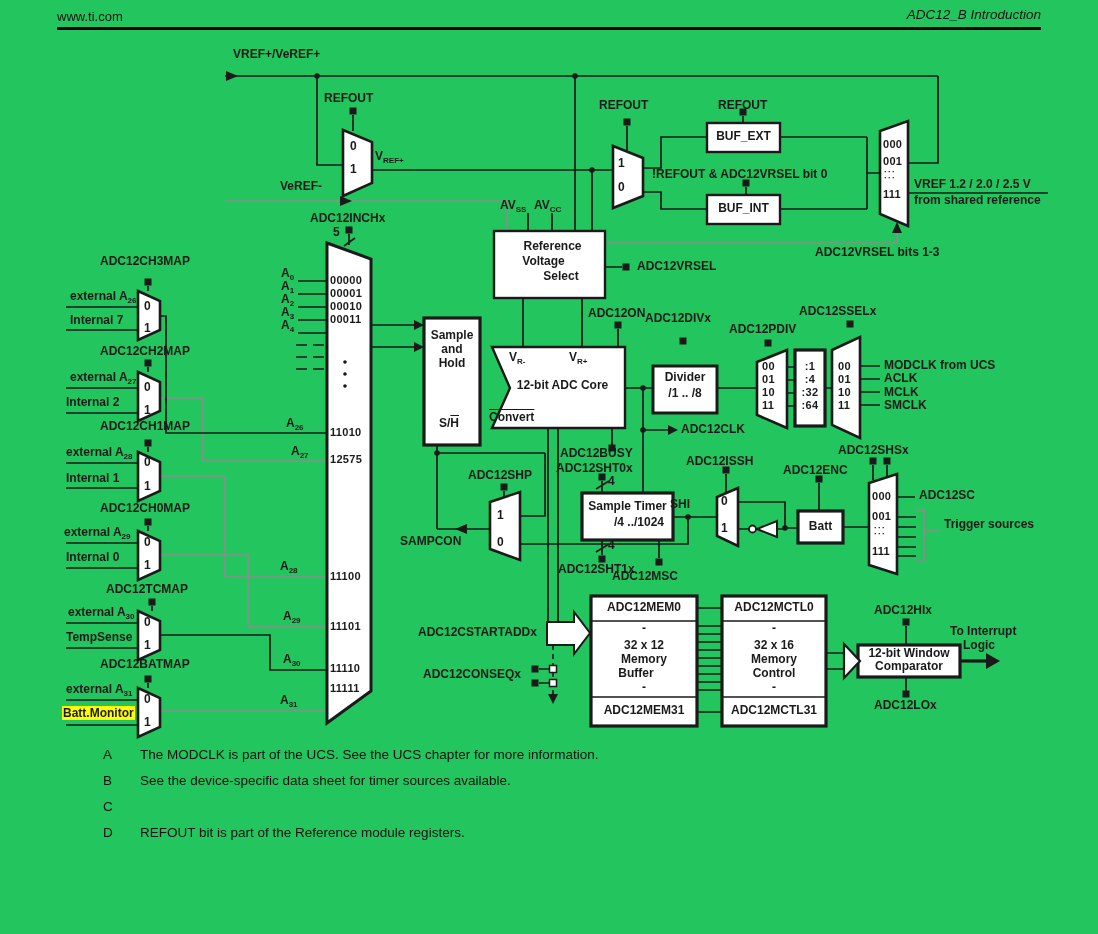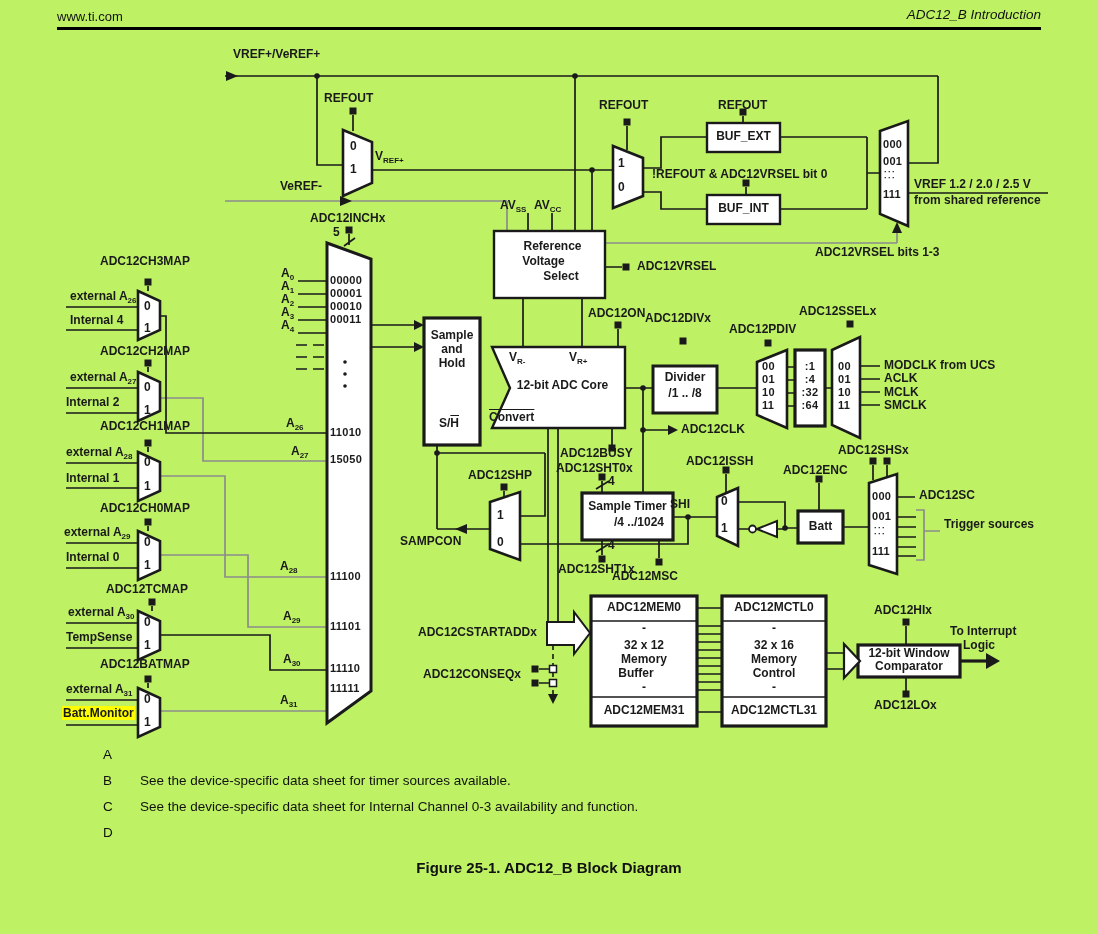--- a/index.html
+++ b/index.html
@@ -1,16 +1,16 @@
 <!DOCTYPE html>
 <html><head>
 <meta charset="utf-8">
 <style>
   html,body{margin:0;padding:0;background:#fff;}
-  #page{position:relative;width:1098px;height:934px;background:#bef264;overflow:hidden;
+  #page{position:relative;width:1098px;height:934px;background:#22c55e;overflow:hidden;
         font-family:"Liberation Sans",sans-serif;color:#1a1a1a;}
   svg{position:absolute;left:0;top:0;}
   .lb{position:absolute;font:bold 12px "Liberation Sans",sans-serif;color:#1a1a1a;
       white-space:nowrap;line-height:1.15;}
   .lb sub{font-size:8px;line-height:1;vertical-align:-3px;font-weight:bold;}
   .sm{font-size:11px;letter-spacing:.3px;}
   .ctr{text-align:center;}
   .ell{font-size:9px;letter-spacing:1px;line-height:.6;}
   .hl{background:#ffff00;padding:0 1px;}
   .ov{text-decoration:overline;}
@@ -222,21 +222,21 @@
   <div class="lb" style="left:500px;top:199px"><span>AV</span><sub>SS</sub></div>
   <div class="lb" style="left:534px;top:199px"><span>AV</span><sub>CC</sub></div>
   <div class="lb ctr" style="left:494px;top:240px;width:117px">Reference</div>
   <div class="lb ctr" style="left:494px;top:255px;width:99px">Voltage</div>
   <div class="lb ctr" style="left:494px;top:270px;width:134px">Select</div>
   <div class="lb" style="left:637px;top:260px">ADC12VRSEL</div>
   <div class="lb" style="left:588px;top:307px">ADC12ON</div>
 
   <div class="lb" style="left:100px;top:255px">ADC12CH3MAP</div>
   <div class="lb" style="left:70px;top:290px"><span>external A</span><sub>26</sub></div>
-  <div class="lb" style="left:70px;top:314px">Internal 4</div>
+  <div class="lb" style="left:70px;top:314px">Internal 7</div>
   <div class="lb" style="left:144px;top:300px">0</div>
   <div class="lb" style="left:144px;top:322px">1</div>
 
   <div class="lb" style="left:100px;top:345px">ADC12CH2MAP</div>
   <div class="lb" style="left:70px;top:371px"><span>external A</span><sub>27</sub></div>
   <div class="lb" style="left:66px;top:396px">Internal 2</div>
   <div class="lb" style="left:144px;top:381px">0</div>
   <div class="lb" style="left:144px;top:404px">1</div>
 
   <div class="lb" style="left:100px;top:420px">ADC12CH1MAP</div>
@@ -273,21 +273,21 @@
   <div class="lb" style="left:280px;top:560px"><span>A</span><sub>28</sub></div>
   <div class="lb" style="left:283px;top:610px"><span>A</span><sub>29</sub></div>
   <div class="lb" style="left:283px;top:653px"><span>A</span><sub>30</sub></div>
   <div class="lb" style="left:280px;top:694px"><span>A</span><sub>31</sub></div>
 
   <div class="lb sm" style="left:330px;top:274px">00000</div>
   <div class="lb sm" style="left:330px;top:287px">00001</div>
   <div class="lb sm" style="left:330px;top:300px">00010</div>
   <div class="lb sm" style="left:330px;top:313px">00011</div>
   <div class="lb sm" style="left:330px;top:426px">11010</div>
-  <div class="lb sm" style="left:330px;top:453px">15050</div>
+  <div class="lb sm" style="left:330px;top:453px">12575</div>
   <div class="lb sm" style="left:330px;top:570px">11100</div>
   <div class="lb sm" style="left:330px;top:620px">11101</div>
   <div class="lb sm" style="left:330px;top:662px">11110</div>
   <div class="lb sm" style="left:330px;top:682px">11111</div>
 
   <div class="lb ctr" style="left:424px;top:329px;width:56px">Sample</div>
   <div class="lb ctr" style="left:424px;top:343px;width:56px">and</div>
   <div class="lb ctr" style="left:424px;top:357px;width:56px">Hold</div>
   <div class="lb" style="left:439px;top:417px"><span>S/</span><span class="ov">H</span></div>
   <div class="lb" style="left:509px;top:351px"><span>V</span><sub>R-</sub></div>
@@ -363,20 +363,20 @@
   <div class="lb" style="left:423px;top:668px">ADC12CONSEQx</div>
 
   <div class="lb" style="left:874px;top:604px">ADC12HIx</div>
   <div class="lb ctr" style="left:858px;top:647px;width:102px">12-bit Window</div>
   <div class="lb ctr" style="left:858px;top:660px;width:102px">Comparator</div>
   <div class="lb" style="left:874px;top:699px">ADC12LOx</div>
   <div class="lb" style="left:950px;top:625px">To Interrupt</div>
   <div class="lb" style="left:963px;top:639px">Logic</div>
 
   <div class="note" style="left:103px;top:747px">A</div>
+  <div class="note" style="left:140px;top:747px">The MODCLK is part of the UCS. See the UCS chapter for more information.</div>
   <div class="note" style="left:103px;top:773px">B</div>
   <div class="note" style="left:140px;top:773px">See the device-specific data sheet for timer sources available.</div>
   <div class="note" style="left:103px;top:799px">C</div>
-  <div class="note" style="left:140px;top:799px">See the device-specific data sheet for Internal Channel 0-3 availability and function.</div>
   <div class="note" style="left:103px;top:825px">D</div>
-
-  <div class="cap" style="left:299px;top:859px;width:500px">Figure 25-1. ADC12_B Block Diagram</div>
+  <div class="note" style="left:140px;top:825px">REFOUT bit is part of the Reference module registers.</div>
+
 </div>
 
 </body></html>

